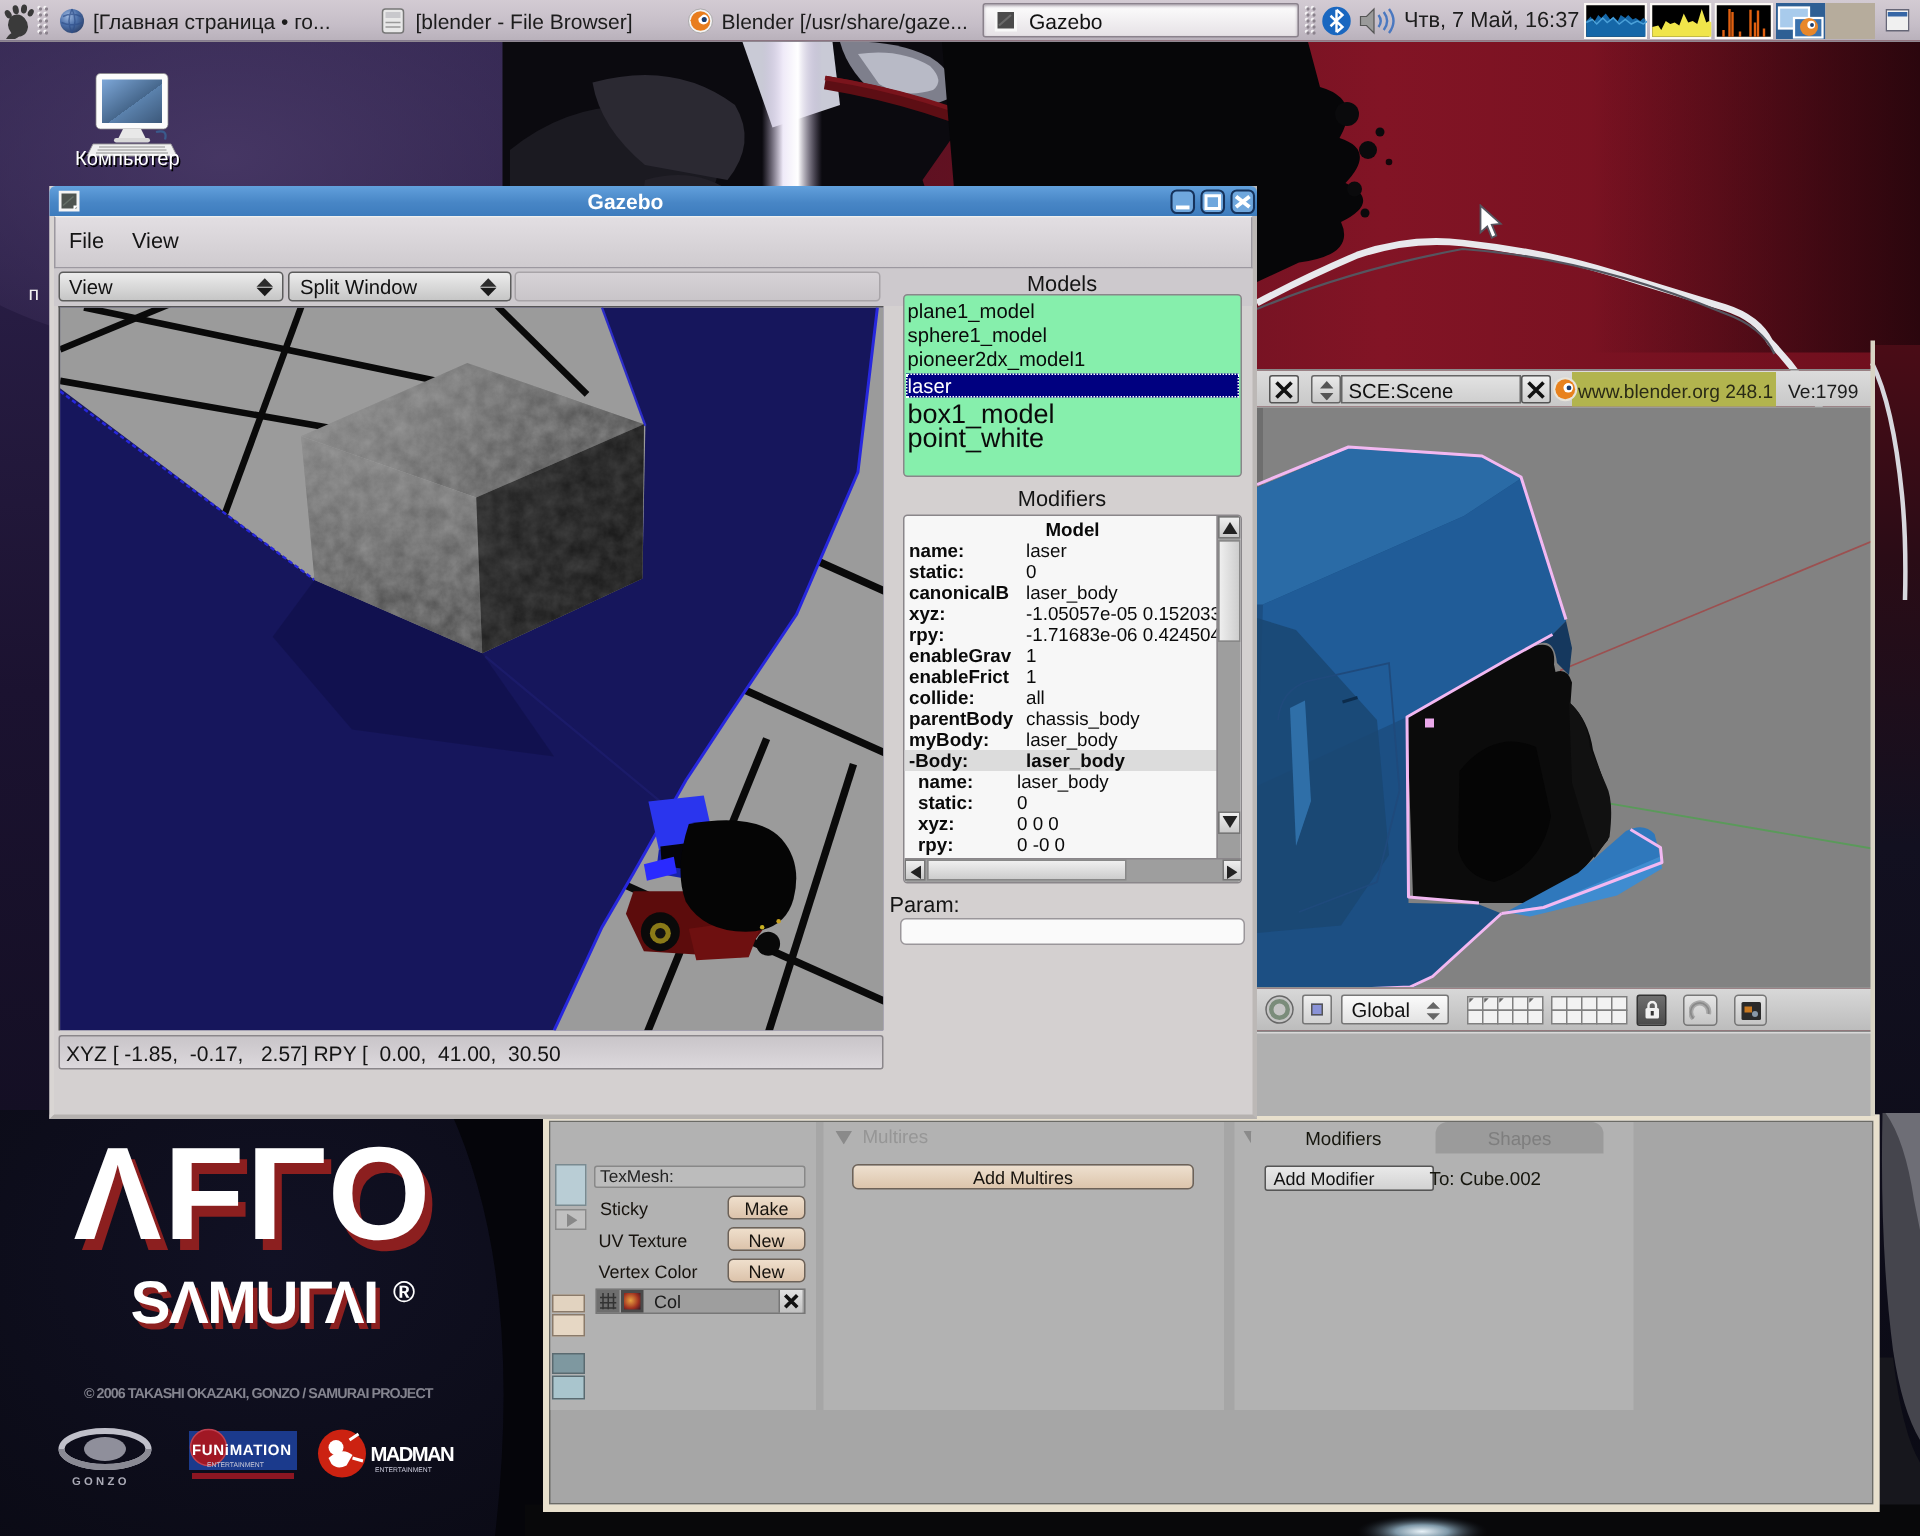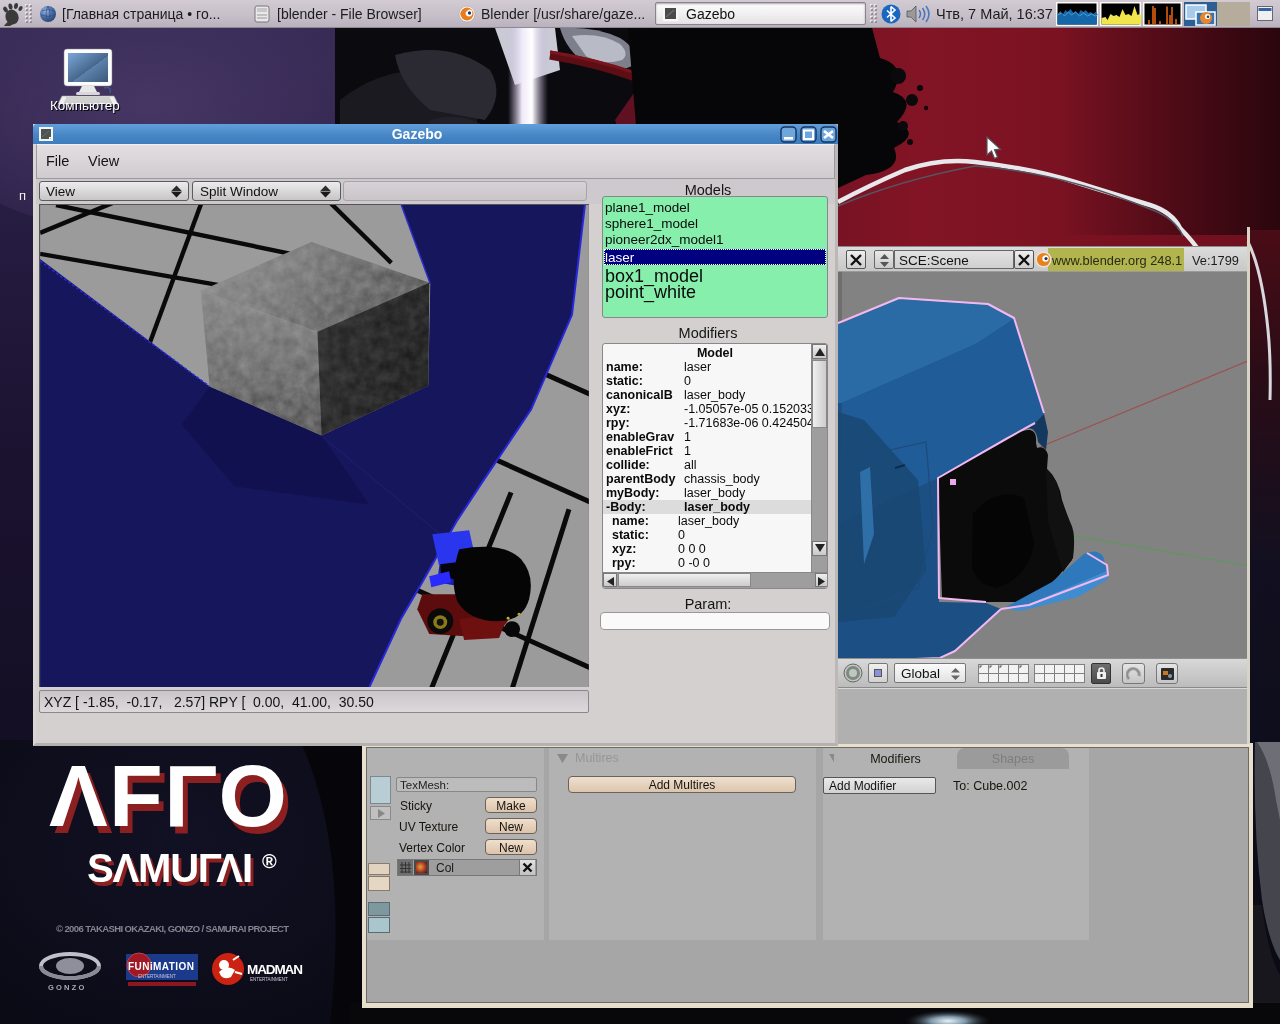--- a/index.html
+++ b/index.html
@@ -207,21 +207,21 @@
   <span style="position:absolute;left:26px;top:3px;font-size:12.5px;color:#969696">Multires</span>
   <div class="bbut" style="left:19px;top:28px;width:228px;height:17px;padding-top:1px;background:linear-gradient(#eee0cf,#dcc5ac)">Add Multires</div>
  </div>
 
  <div class="panel" style="left:457px;top:1px;width:266px;height:192px">
   <svg style="position:absolute;left:6px;top:6px" width="11" height="9">
         <path d="M0,0 L11,0 L5.5,9 Z" fill="#8a8a8a"></path>
       </svg>
   <div style="position:absolute;left:11px;top:0;width:123px;height:21px;background:#b2b2b2;border-radius:8px 8px 0 0;font-size:12.5px;color:#16160e;text-align:center;padding-top:4px">Modifiers</div>
   <div style="position:absolute;left:134px;top:0;width:112px;height:21px;background:#9b9b9b;border-radius:8px 8px 0 0;font-size:12.5px;color:#7e7e7e;text-align:center;padding-top:4px">Shapes</div>
-  <div style="position:absolute;left:0;top:29px;width:113px;height:17px;background:linear-gradient(#e9e9e9,#d2d2d2);border:1px solid #555;border-radius:2px;font-size:12px;color:#111;padding:1px 0 0 5px">Add Modifier</div>
+  <div style="position:absolute;left:20px;top:29px;width:113px;height:17px;background:linear-gradient(#e9e9e9,#d2d2d2);border:1px solid #555;border-radius:2px;font-size:12px;color:#111;padding:1px 0 0 5px">Add Modifier</div>
   <span style="position:absolute;left:130px;top:31px;font-size:12.5px;color:#16160e">To: Cube.002</span>
  </div>
 </div>
 
 <div id="sickwin" class="abs">
 
 
  <div class="abs" style="left:0;top:19px;width:412px;height:26px;background:linear-gradient(#dcdcdc,#c8c8c8);border-top:1px solid #8a8a8a;border-bottom:1px solid #9a9a9a">
   <div style="position:absolute;left:8px;top:3px;width:20px;height:19px;background:linear-gradient(#efefef,#cecece);border:1px solid #555;border-radius:2px">
         <svg style="position:absolute;left:3px;top:3px" width="12" height="12">
@@ -547,21 +547,21 @@
     <svg style="position:absolute;left:4px;top:3.5px" width="7" height="9">
             <path d="M0,4.5 L7,0 L7,9 Z" fill="#222"></path>
           </svg>
     <div style="position:absolute;left:15px;top:0;width:133px;height:14px;background:linear-gradient(#efefef,#cdcdcd);border:1px solid #888"></div>
     <div style="position:absolute;right:0;top:0;width:14px;height:14px;background:linear-gradient(#efefef,#c9c9c9);border:1px solid #777"></div>
     <svg style="position:absolute;right:4px;top:3.5px" width="7" height="9">
             <path d="M7,4.5 L0,0 L0,9 Z" fill="#222"></path>
           </svg>
    </div>
   </div>
-  <span style="position:absolute;left:0;top:417px;width:230px;text-align:center;font-size:14.5px;color:#141414">Param:</span>
+  <span style="position:absolute;left:0;top:417px;width:230px;font-size:14.5px;color:#141414">Param:</span>
   <div style="position:absolute;left:7px;top:433px;width:230px;height:18px;background:#fafafa;border:1px solid #9a969a;border-radius:4px"></div>
  </div>
  
 </div>
 
 <div id="taskbar" class="abs">
  <svg class="abs" style="left:1px;top:2px" width="22" height="25" viewBox="0 0 22 25">
   <ellipse cx="11" cy="15" rx="6.5" ry="7.5" fill="#3a3a3a" transform="rotate(-20 11 15)"></ellipse>
   <path d="M11,18 q-6,2 -8,6 l6,0 q4,-2 5,-5" fill="#3a3a3a"></path>
   <ellipse cx="4.5" cy="7.5" rx="2" ry="3" fill="#3a3a3a" transform="rotate(-30 4.5 7.5)"></ellipse>

